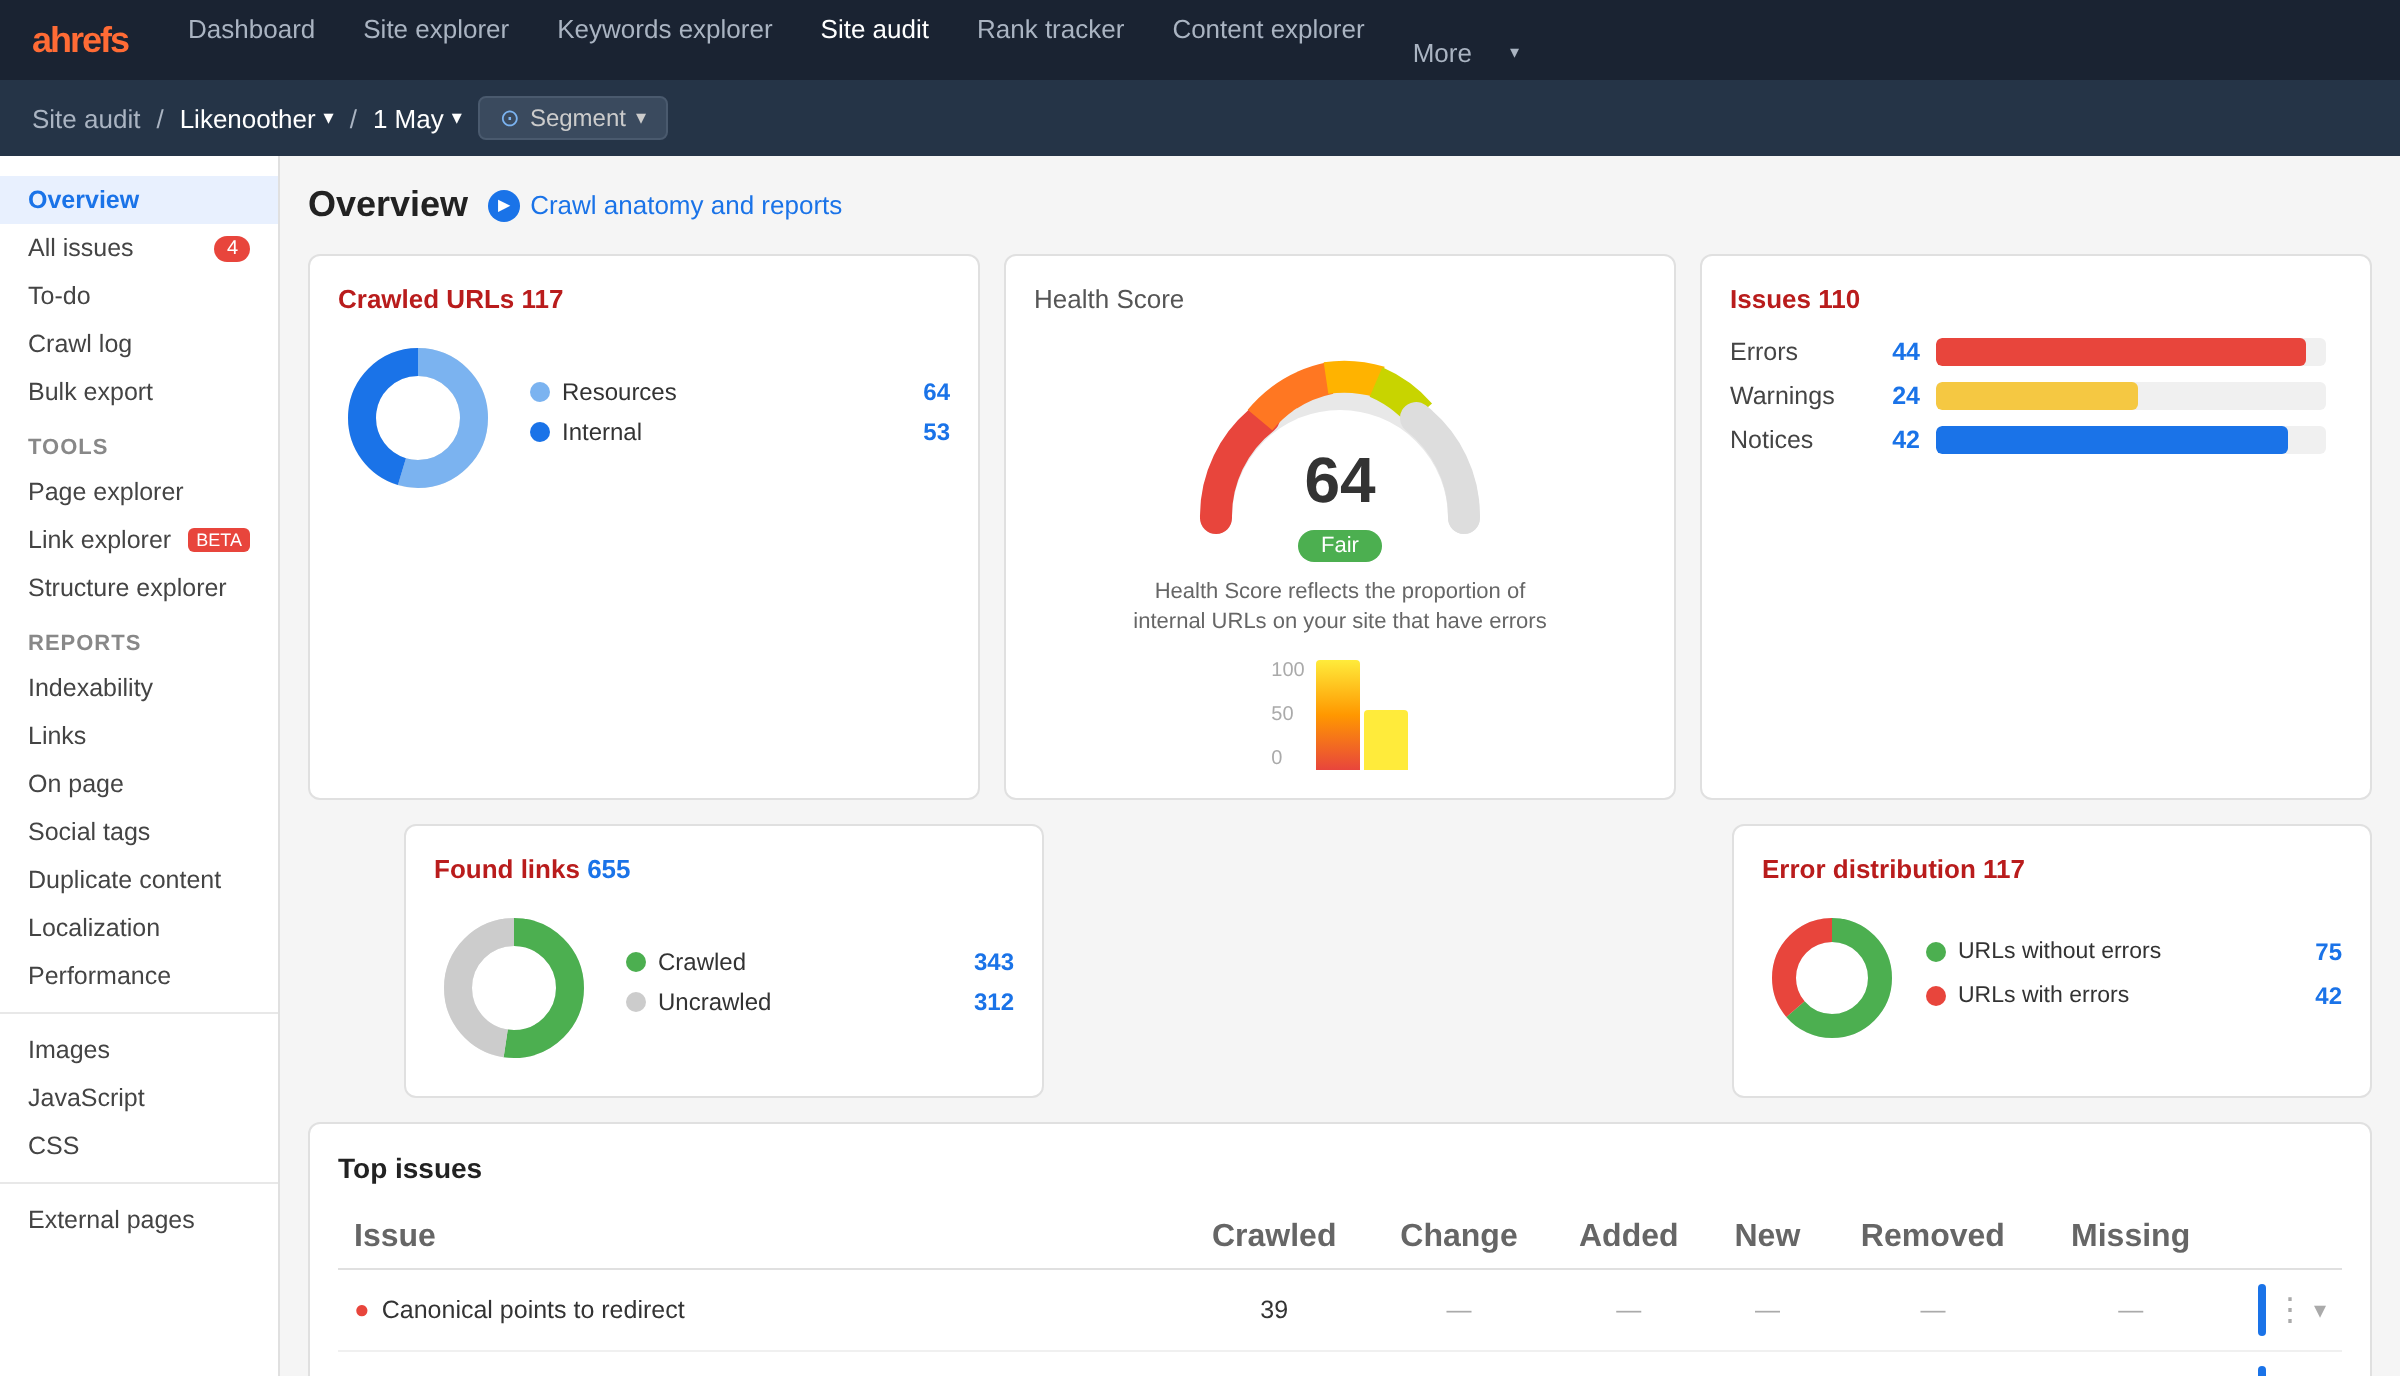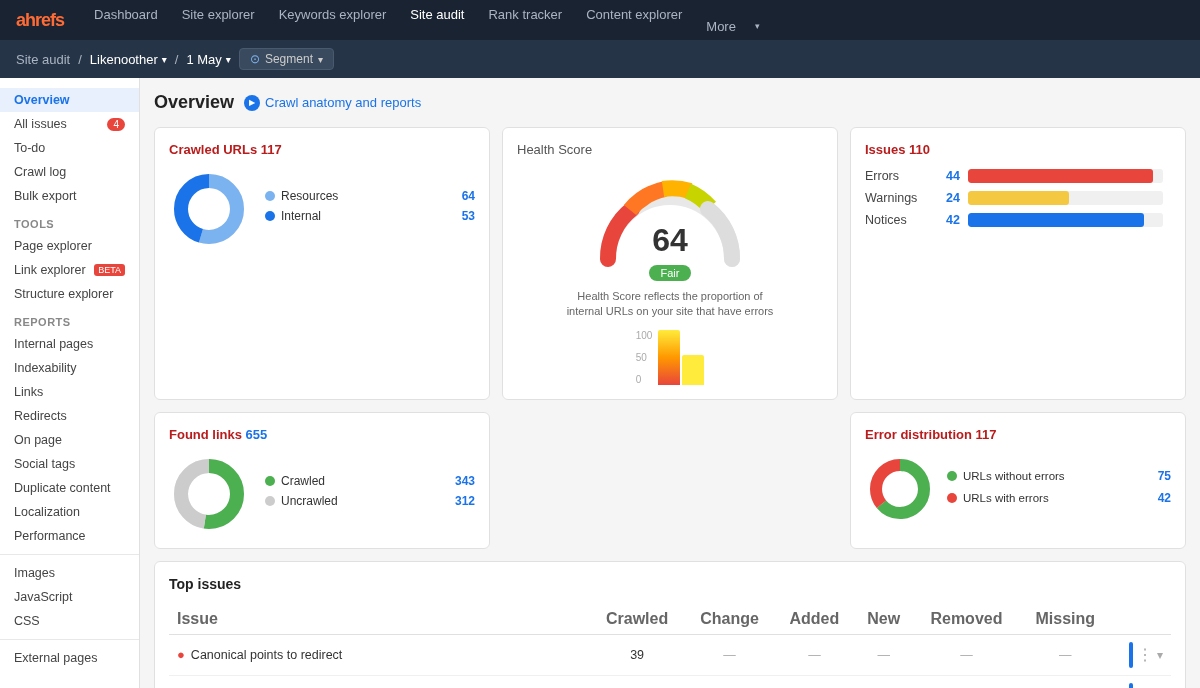--- a/index.html
+++ b/index.html
@@ -68,21 +68,21 @@
     .issues-row { display: flex; align-items: center; justify-content: space-between; margin-bottom: 8px; }
     .issue-label { font-size: 12.5px; color: #444; flex: 0 0 70px; }
     .issue-count { color: #1a73e8; font-weight: 600; font-size: 12.5px; flex: 0 0 25px; text-align: right; }
     .issue-bar-wrap { flex: 1; margin: 0 8px; height: 14px; background: #f0f0f0; border-radius: 3px; overflow: hidden; }
     .issue-bar { height: 100%; border-radius: 3px; }
     .bar-red { background: #e8453c; }
     .bar-yellow { background: #f5c842; }
     .bar-blue { background: #1a73e8; }
 
     
-    .cards-row2 { display: grid; grid-template-columns: 1fr 1fr 1fr; gap: 12px; margin-bottom: 12px; }
+    .cards-row2 { display: grid; grid-template-columns: 1fr 1fr 1fr; gap: 12px; margin-bottom: 12px; margin-left: 48px; }
 
     
     .top-issues-card { background: #fff; border: 1px solid #e0e0e0; border-radius: 6px; padding: 14px; }
     .section-title { font-size: 14px; font-weight: 600; color: #222; margin-bottom: 12px; }
     table { width: 100%; border-collapse: collapse; }
     thead th { font-size: 16px; color: #666; font-weight: 600; text-align: left; padding: 6px 8px; border-bottom: 1px solid #e0e0e0; }
     thead th.right { text-align: center; }
     tbody tr { border-bottom: 1px solid #f0f0f0; }
     tbody td { padding: 7px 8px; font-size: 12.5px; color: #333; text-align: center; }
     .dash { color: #aaa; }
@@ -163,30 +163,24 @@
     <div class="sidebar-item">
       <span>Link explorer</span>
       <span class="sidebar-item-beta">BETA</span>
     </div>
     <div class="sidebar-item">
       <span>Structure explorer</span>
     </div>
 
     <div class="sidebar-section">REPORTS</div>
     <div class="sidebar-item">
-        <span>Internal pages</span>
-      </div>
-    <div class="sidebar-item">
         <span>Indexability</span>
       </div>
     <div class="sidebar-item">
         <span>Links</span>
-      </div>
-    <div class="sidebar-item">
-        <span>Redirects</span>
       </div>
     <div class="sidebar-item">
         <span>On page</span>
       </div>
     <div class="sidebar-item">
         <span>Social tags</span>
       </div>
     <div class="sidebar-item">
         <span>Duplicate content</span>
       </div>

